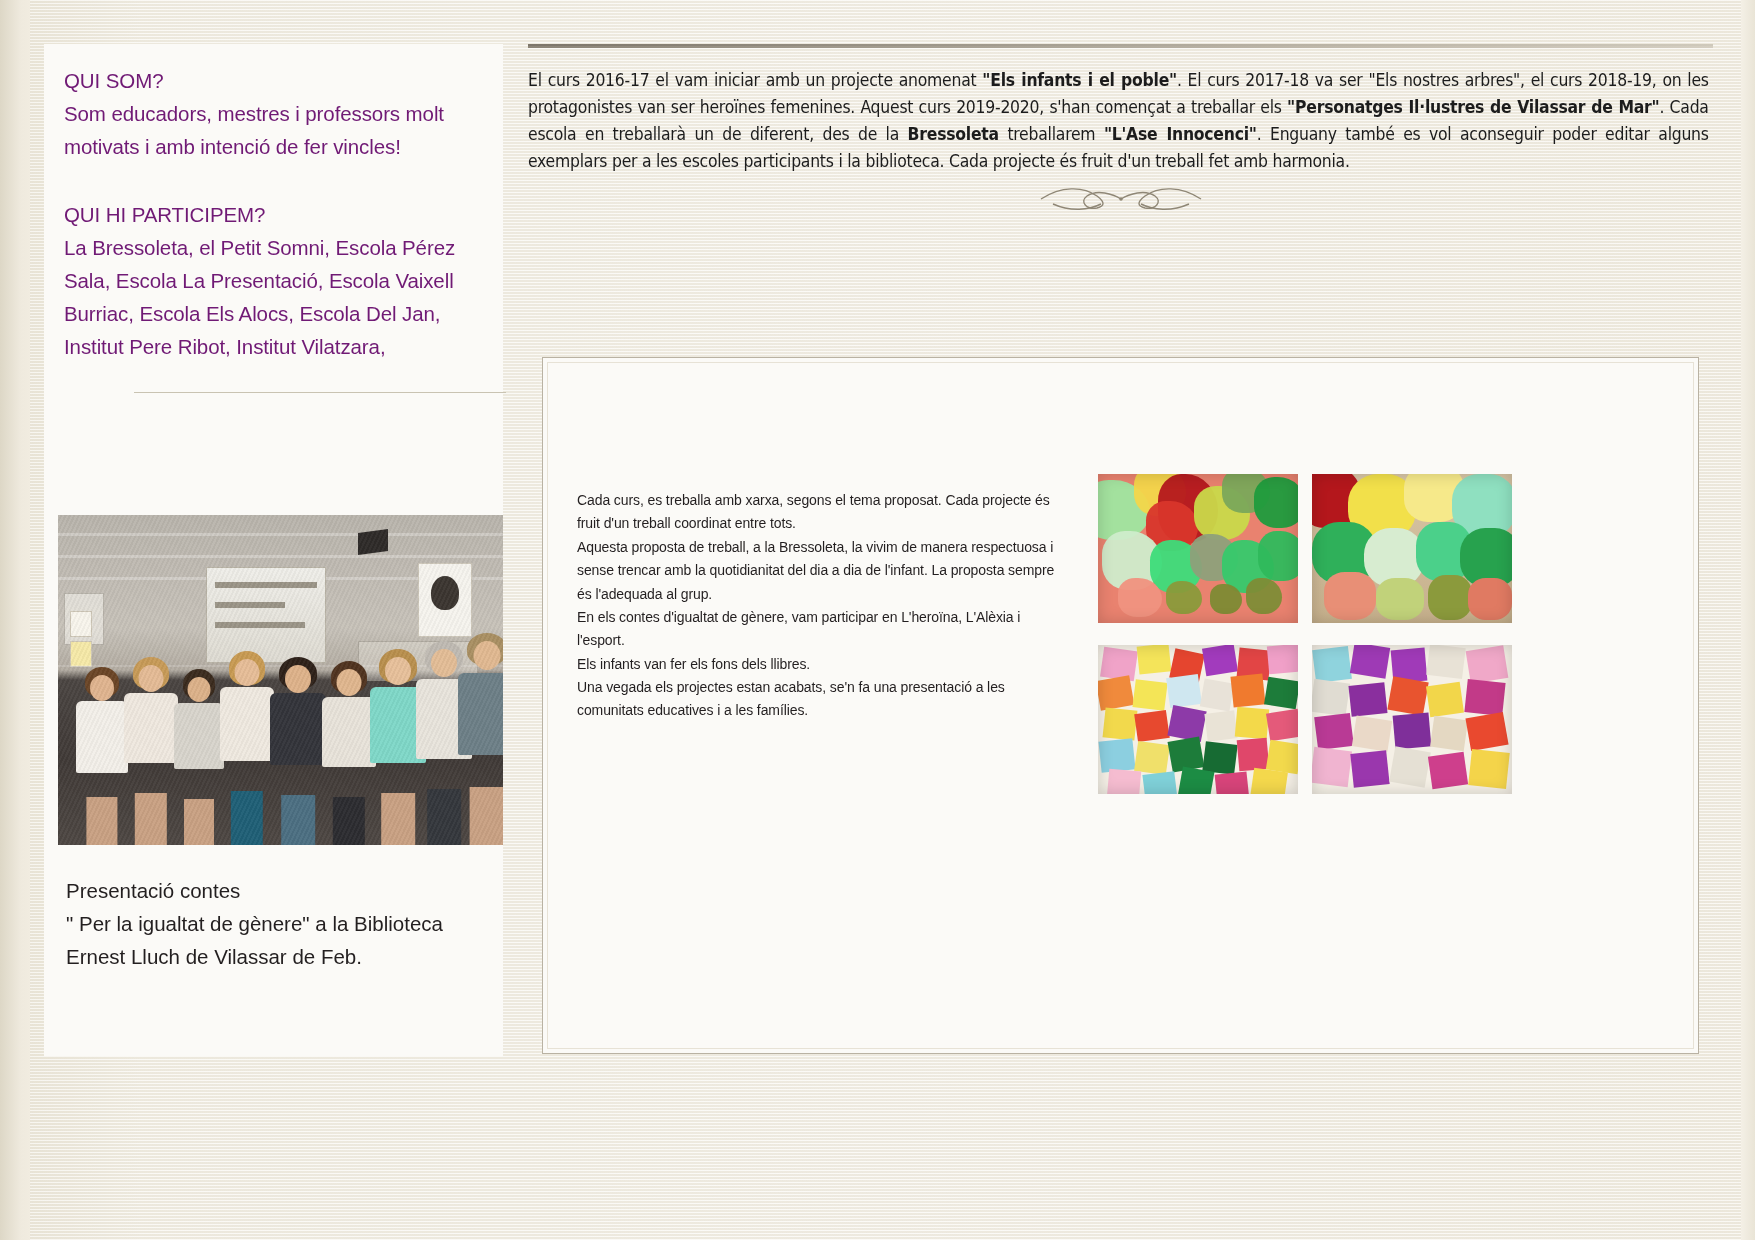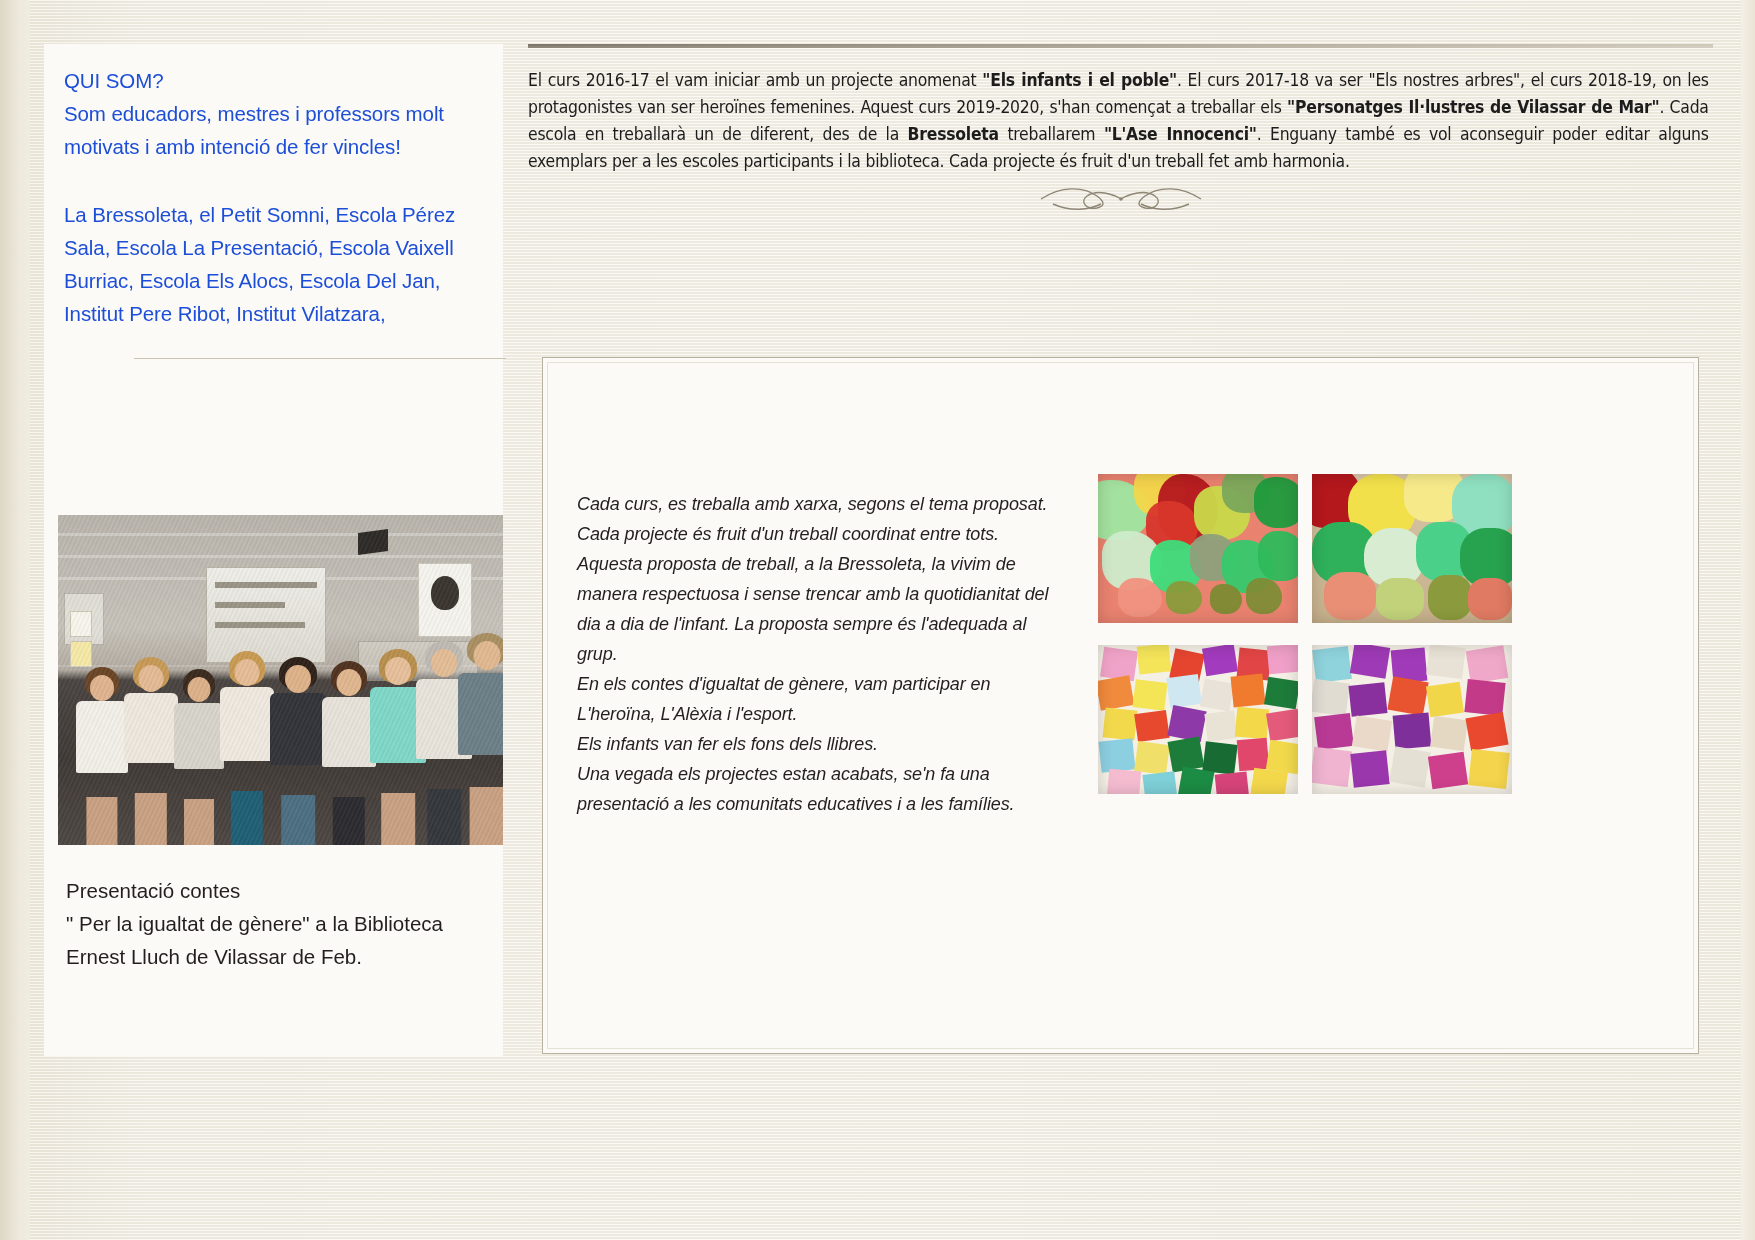--- a/index.html
+++ b/index.html
@@ -53,21 +53,21 @@
     left: 44px;
     top: 44px;
     width: 459px;
     height: 1012px;
     background: #fbfaf7;
     z-index: 4;
   }
 
   .left-text {
     padding: 20px 18px 0 20px;
-    color: #1d4ed8;
+    color: #701a75;
     font-size: 20.5px;
     line-height: 1.62;
     letter-spacing: -0.1px;
   }
 
   .q-head { font-size: 20.5px; }
 
   .spacer-gap { height: 34px; }
 
   .hair-rule {
@@ -230,25 +230,24 @@
     border: 1px solid #b9b2a3;
     outline: 1px solid #e7e2d6;
     outline-offset: -6px;
   }
 
   #body-text {
     position: absolute;
     left: 34px;
     top: 131px;
     width: 490px;
-    font-size: 18px;
+    font-size: 14px;
     line-height: 1.67;
     color: #231f20;
     letter-spacing: -0.1px;
-    font-style: italic;
   }
 
   
   #photo-grid {
     position: absolute;
     left: 555px;
     top: 116px;
     width: 575px;
   }
   .ph-row {
@@ -297,20 +296,21 @@
 <div id="page">
 
   <div id="left-card">
 
     <div class="left-text">
       <div class="q-head">QUI SOM?</div>
       <div>Som educadors, mestres i professors molt motivats i amb intenció de fer vincles!</div>
 
       <div class="spacer-gap"></div>
 
+      <div class="q-head">QUI HI PARTICIPEM?</div>
       <div>La Bressoleta, el Petit Somni,  Escola Pérez Sala, Escola La Presentació,  Escola Vaixell Burriac, Escola Els Alocs, Escola Del Jan, Institut Pere Ribot, Institut Vilatzara,</div>
 
       <div class="hair-rule"></div>
     </div>
 
     <div id="group-photo">
       <div class="room"></div>
       <div class="beam" style="left:0;right:0;top:18px;"></div>
       <div class="beam" style="left:0;right:0;top:40px;"></div>
       <div class="beam" style="left:0;right:0;top:62px;"></div>

